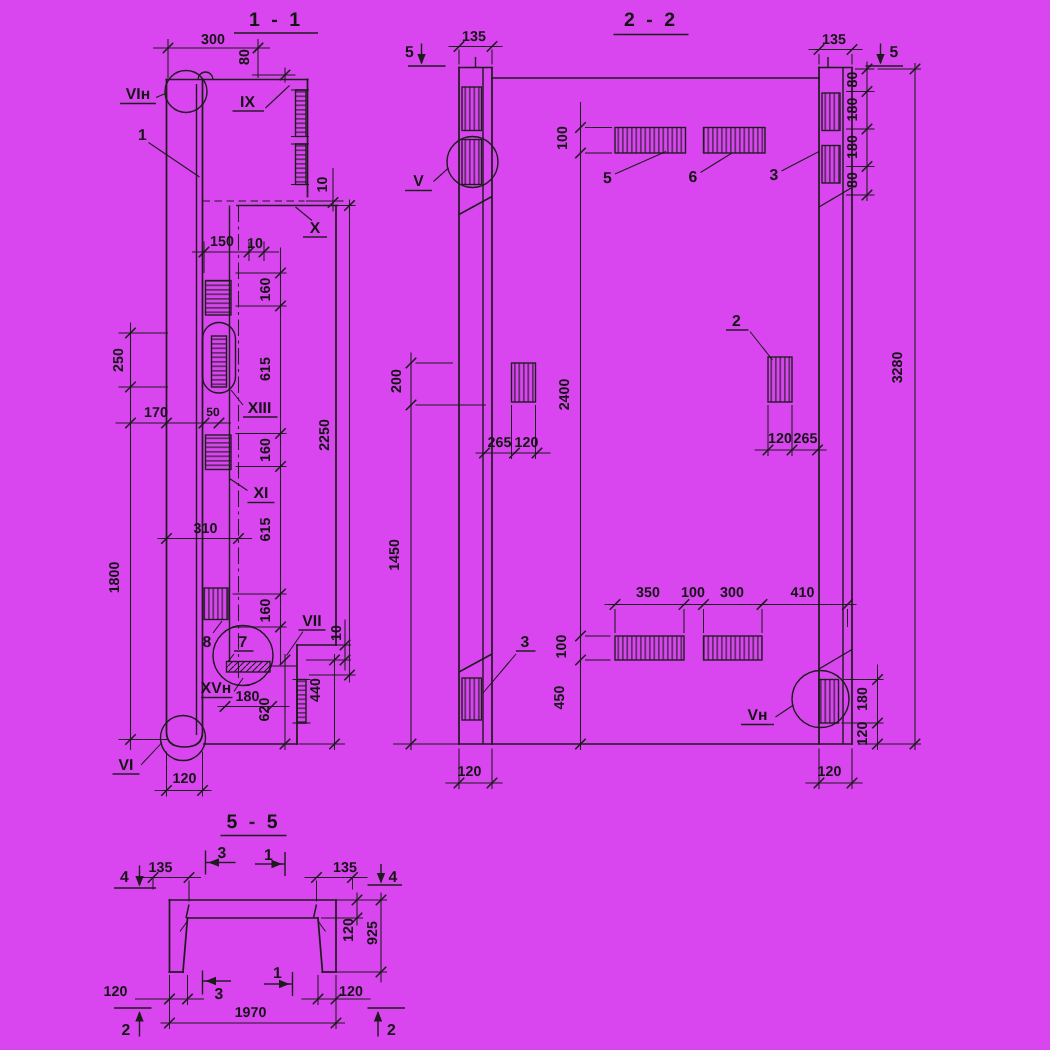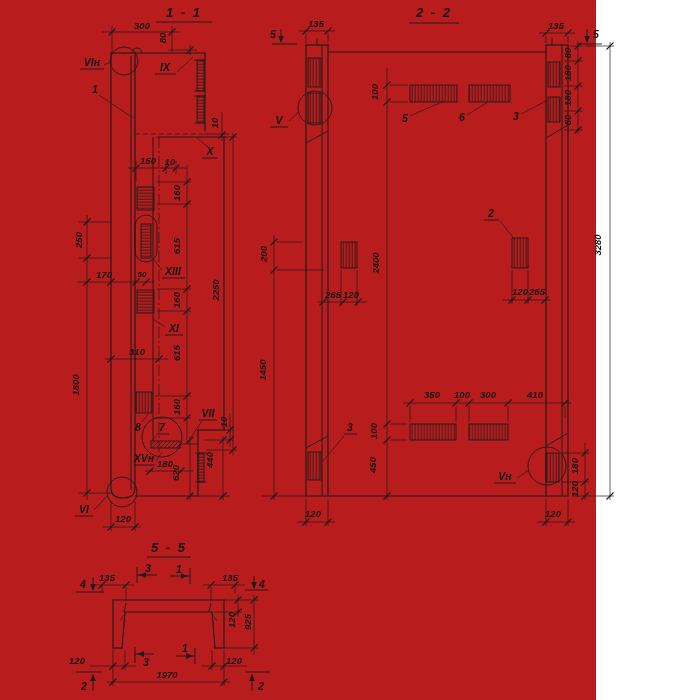--- a/index.html
+++ b/index.html
@@ -1,16 +1,16 @@
 <!DOCTYPE html>
 <html><head>
 <meta charset="utf-8">
 <style>
   html,body{margin:0;padding:0;background:#ffffff;}
-  .sheet{width:596px;height:700px;background:#b91c1c;position:relative;font-family:"Liberation Sans",sans-serif;font-style:italic;}
+  .sheet{width:700px;height:700px;background:#d946ef;position:relative;font-family:"Liberation Sans",sans-serif;}
   svg{display:block}
   .ln{stroke:#1c1c1c;stroke-width:1.15;fill:none;stroke-linecap:square}
   .md{stroke:#1c1c1c;stroke-width:0.95;fill:none}
   .tn{stroke:#1c1c1c;stroke-width:0.7;fill:none}
   .dsh{stroke-dasharray:5,3}
   .ddt{stroke-dasharray:11,3,2,3}
   .plv{fill:url(#hv);stroke:#1c1c1c;stroke-width:0.9}
   .plh{fill:url(#hh);stroke:#1c1c1c;stroke-width:0.9}
   .pld{fill:url(#hd);stroke:#1c1c1c;stroke-width:0.9}
   text{font-family:"Liberation Sans",sans-serif;fill:#141414}

